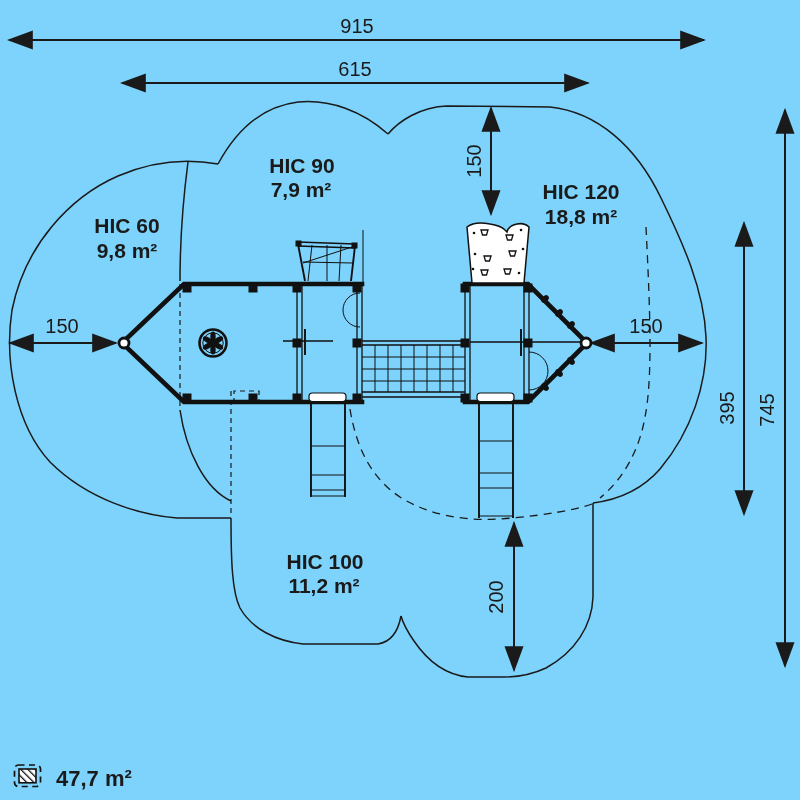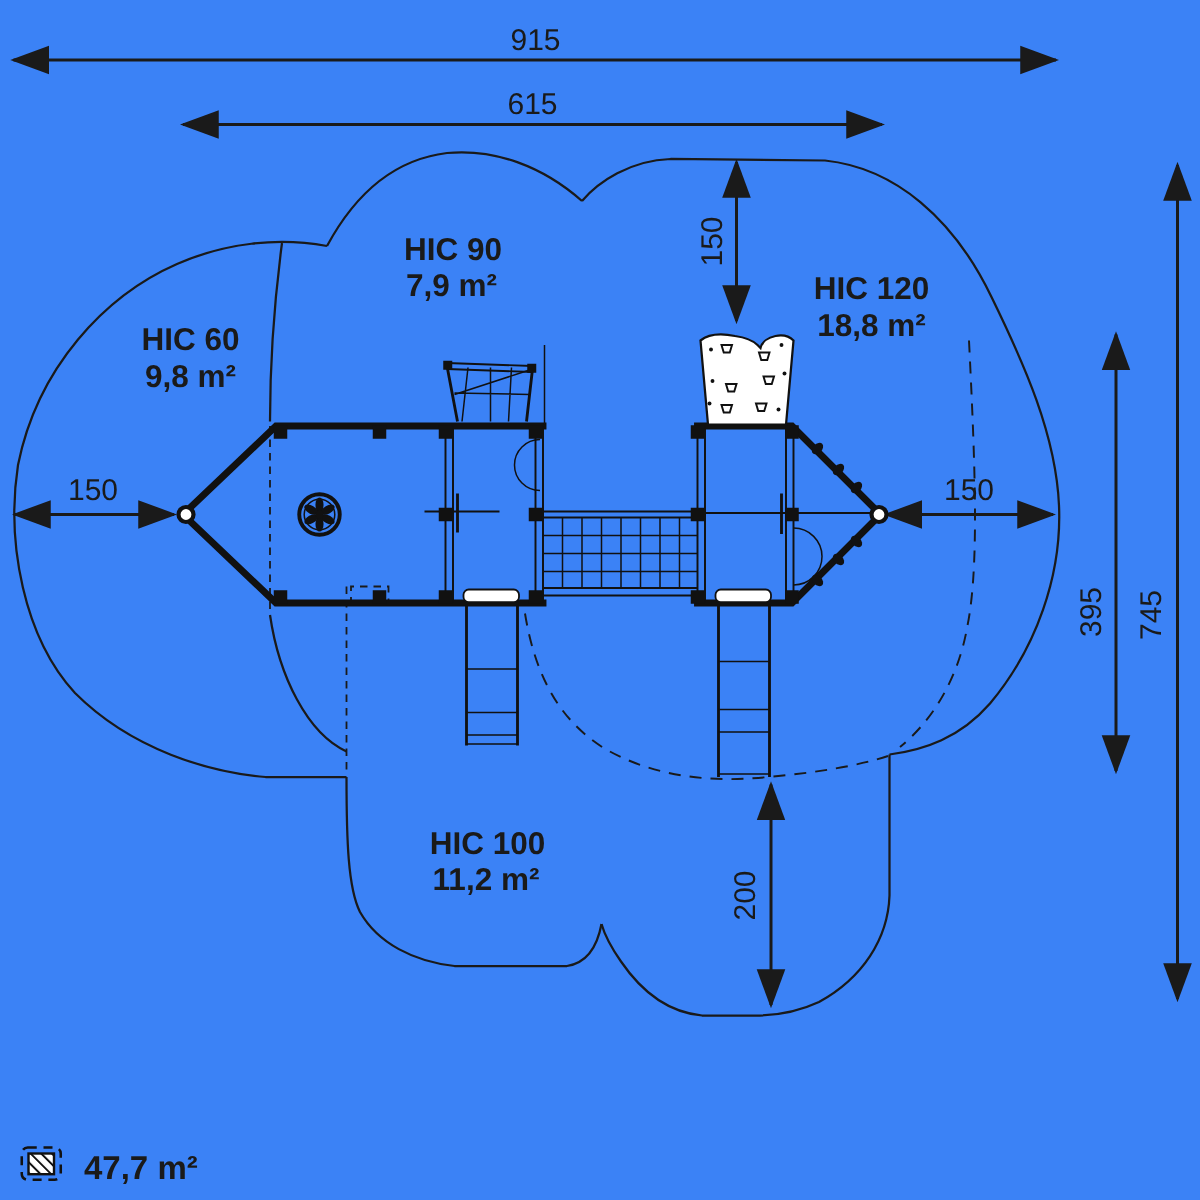--- a/index.html
+++ b/index.html
@@ -1,16 +1,16 @@
 <!DOCTYPE html>
 <html><head>
 <meta charset="utf-8">
 <style>
   html,body{margin:0;padding:0;background:#fff;}
-  #stage{position:relative;width:800px;height:800px;background:#3b82f6;overflow:hidden;}
+  #stage{position:relative;width:800px;height:800px;background:#7dd3fc;overflow:hidden;}
   svg{display:block;}
   .dim{font:400 20px "Liberation Sans",sans-serif;fill:#1a1a1a;}
   .lbl{font:700 21px "Liberation Sans",sans-serif;fill:#1a1a1a;}
   .lgd{font:700 22px "Liberation Sans",sans-serif;fill:#1a1a1a;}
   .thin{stroke:#1a1a1a;stroke-width:1.5;fill:none;}
   .dash{stroke:#1a1a1a;stroke-width:1.3;fill:none;stroke-dasharray:8 6;}
   .dash2{stroke:#1a1a1a;stroke-width:1.2;fill:none;stroke-dasharray:5 4;}
   .dline{stroke:#1a1a1a;stroke-width:2;fill:none;}
   .thick{stroke:#111;stroke-width:4.6;fill:none;stroke-linecap:square;}
   .s12{stroke:#111;stroke-width:1.3;fill:none;}

